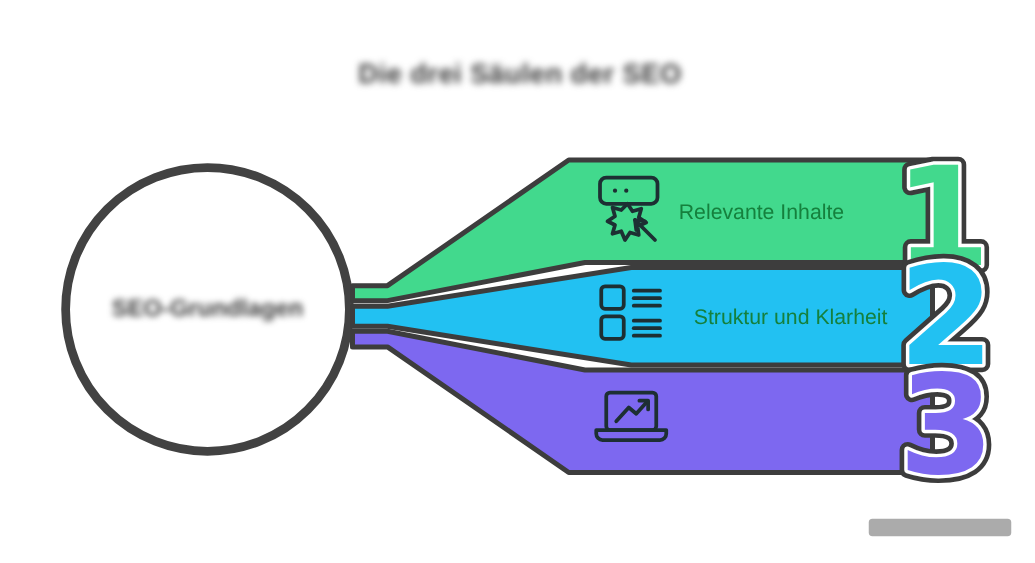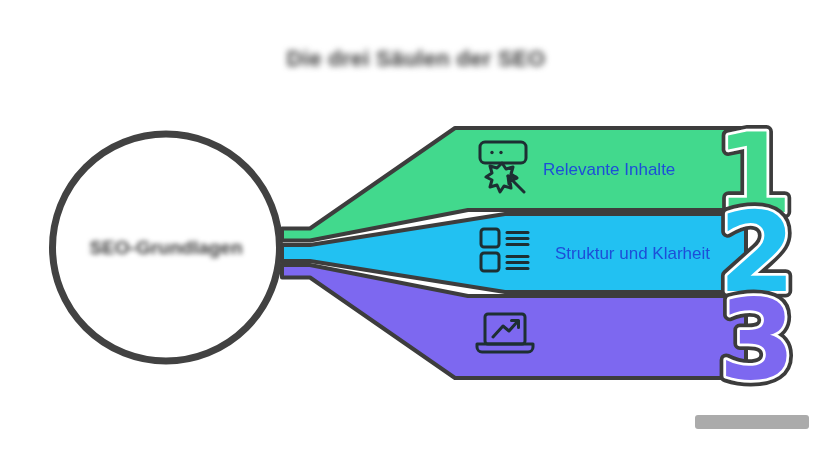--- a/index.html
+++ b/index.html
@@ -13,21 +13,21 @@
     font-size:22px;font-weight:bold;color:#3b3b3b;letter-spacing:.3px;
   }
   .blurred{filter:blur(3px);}
   .blurred-soft{filter:blur(2.6px);}
   .lens-label{
     position:absolute;left:64px;top:237px;width:204px;text-align:center;
     font-size:19px;font-weight:bold;color:#3b3b3b;
   }
   .pillar-label{
     position:absolute;left:543px;width:200px;font-size:17px;
-    color:#1d4ed8;font-weight:500;
+    color:#15803d;font-weight:500;
   }
   .pillar-label.p1{top:160px;}
   .pillar-label.p2{top:244px;margin-left:12px;}
   .pillar-label.p3{top:329px;}
   .watermark{
     position:absolute;left:695px;top:415px;width:114px;height:14px;
     background:#ababab;border-radius:3px;
   }
   .num{
     font-family:"DejaVu Sans", sans-serif;font-weight:bold;font-size:110px;

